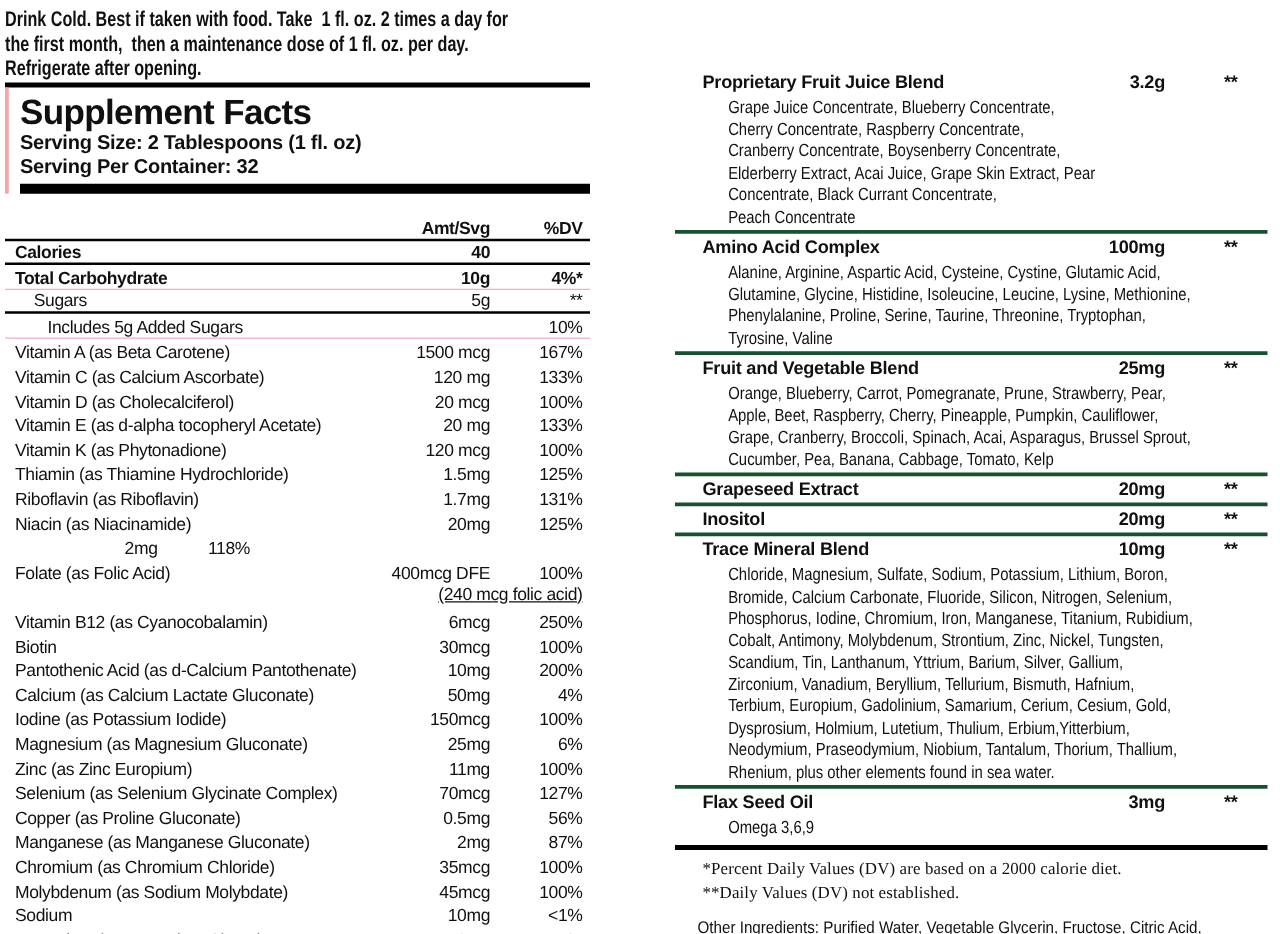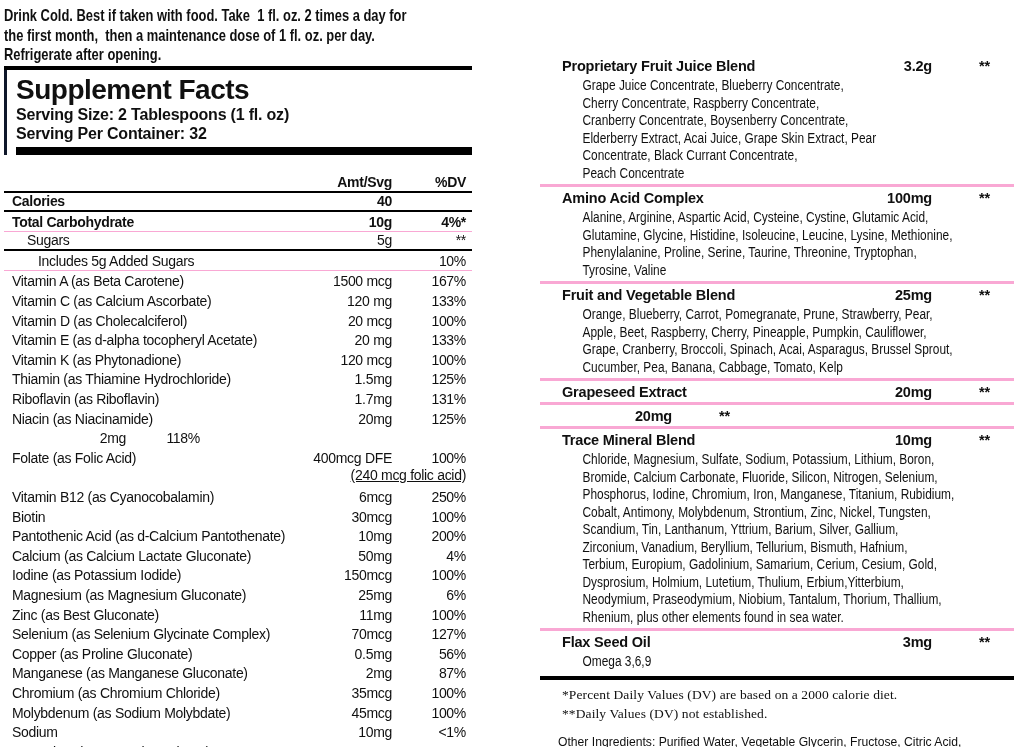--- a/index.html
+++ b/index.html
@@ -8,41 +8,41 @@
   .wrap { display:flex; padding:3px 6px 0 4px; }
 
   
   .left { width:468px; flex:none; }
   .directions {
     font-weight:bold; font-size:17px; line-height:19.5px;
     white-space:pre; transform:scaleX(0.76); transform-origin:0 0;
     letter-spacing:0; padding-top:3px;
   }
   .top-rule { border-top:4px solid #000; margin-top:1px; }
-  .title-block { border-left:3px solid #0f172a; padding:5px 0 0 9px; }
+  .title-block { border-left:3px solid #fca5a5; padding:5px 0 0 9px; }
   .sf-title { font-size:28px; font-weight:bold; line-height:30px; letter-spacing:-0.5px; }
   .serving { font-size:16px; font-weight:bold; line-height:19px; letter-spacing:-0.2px; }
   .bar { height:8px; background:#000; margin:4px 0 0 0; }
 
   .facts-table { font-size:14px; letter-spacing:-0.3px; margin-top:16px; }
   .row { display:flex; align-items:flex-end; height:19.6px; padding:0 6px 1px 0; }
   .row .lbl { flex:1 1 0; min-width:0; white-space:nowrap; padding-left:8px; overflow:visible; }
   .row.indent1 .lbl { padding-left:23px; }
   .row.indent2 .lbl { padding-left:34px; }
   .row .amt { width:122px; flex:none; text-align:right; white-space:nowrap; }
   .row .dv  { width:74px;  flex:none; text-align:right; white-space:nowrap; }
   .row.bold { font-weight:bold; }
   .row.hdr { font-weight:bold; height:22px; }
   .rule1 { border-bottom:2px solid #000; }
   .rule2 { border-bottom:1px solid #f9a8d4; }
   .subrow { height:19.6px; text-align:right; padding-right:6px; white-space:nowrap;text-decoration:underline; }
 
   
   .right { width:474px; flex:none; margin-left:68px; padding-top:52px; }
-  .section.ruled { border-top:3px solid #f9a8d4; }
+  .section.ruled { border-top:3px solid #14532d; }
   .shead { display:flex; align-items:center; font-weight:bold; font-size:14.5px;
            line-height:20px; height:21px; padding:0 24px 0 22px; letter-spacing:-0.2px; }
   .shead .sname { flex:1; white-space:nowrap; }
   .shead .samt { width:110px; flex:none; text-align:right; white-space:nowrap; }
   .shead .sdv  { width:58px;  flex:none; text-align:right; white-space:nowrap; }
   .ingredients { font-size:14px; line-height:17.5px; padding:1px 0 2px 50px;
                  white-space:pre; transform:scaleX(0.85); transform-origin:0 0;
                  letter-spacing:0; }
   .foot-rule { border-top:4px solid #000; margin-top:3px; }
   .footnotes { font-size:13.5px; line-height:19px; white-space:pre;
@@ -188,21 +188,21 @@
     <span class="dv">100%</span>
   </div>
 
   <div class="row">
     <span class="lbl">Magnesium (as Magnesium Gluconate)</span>
     <span class="amt">25mg</span>
     <span class="dv">6%</span>
   </div>
 
   <div class="row">
-    <span class="lbl">Zinc (as Best Gluconate)</span>
+    <span class="lbl">Zinc (as Zinc Europium)</span>
     <span class="amt">11mg</span>
     <span class="dv">100%</span>
   </div>
 
   <div class="row">
     <span class="lbl">Selenium (as Selenium Glycinate Complex)</span>
     <span class="amt">70mcg</span>
     <span class="dv">127%</span>
   </div>
 
@@ -289,20 +289,21 @@
     <div class="shead">
       <span class="sname">Grapeseed Extract</span>
       <span class="samt">20mg</span>
       <span class="sdv">**</span>
     </div>
 
   </div>
 
   <div class="section ruled">
     <div class="shead">
+      <span class="sname">Inositol</span>
       <span class="samt">20mg</span>
       <span class="sdv">**</span>
     </div>
 
   </div>
 
   <div class="section ruled">
     <div class="shead">
       <span class="sname">Trace Mineral Blend</span>
       <span class="samt">10mg</span>

